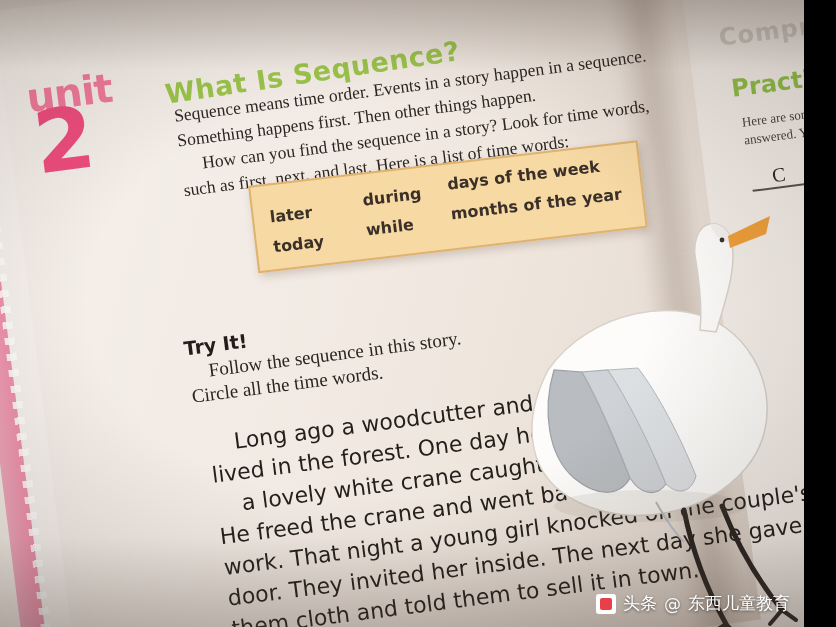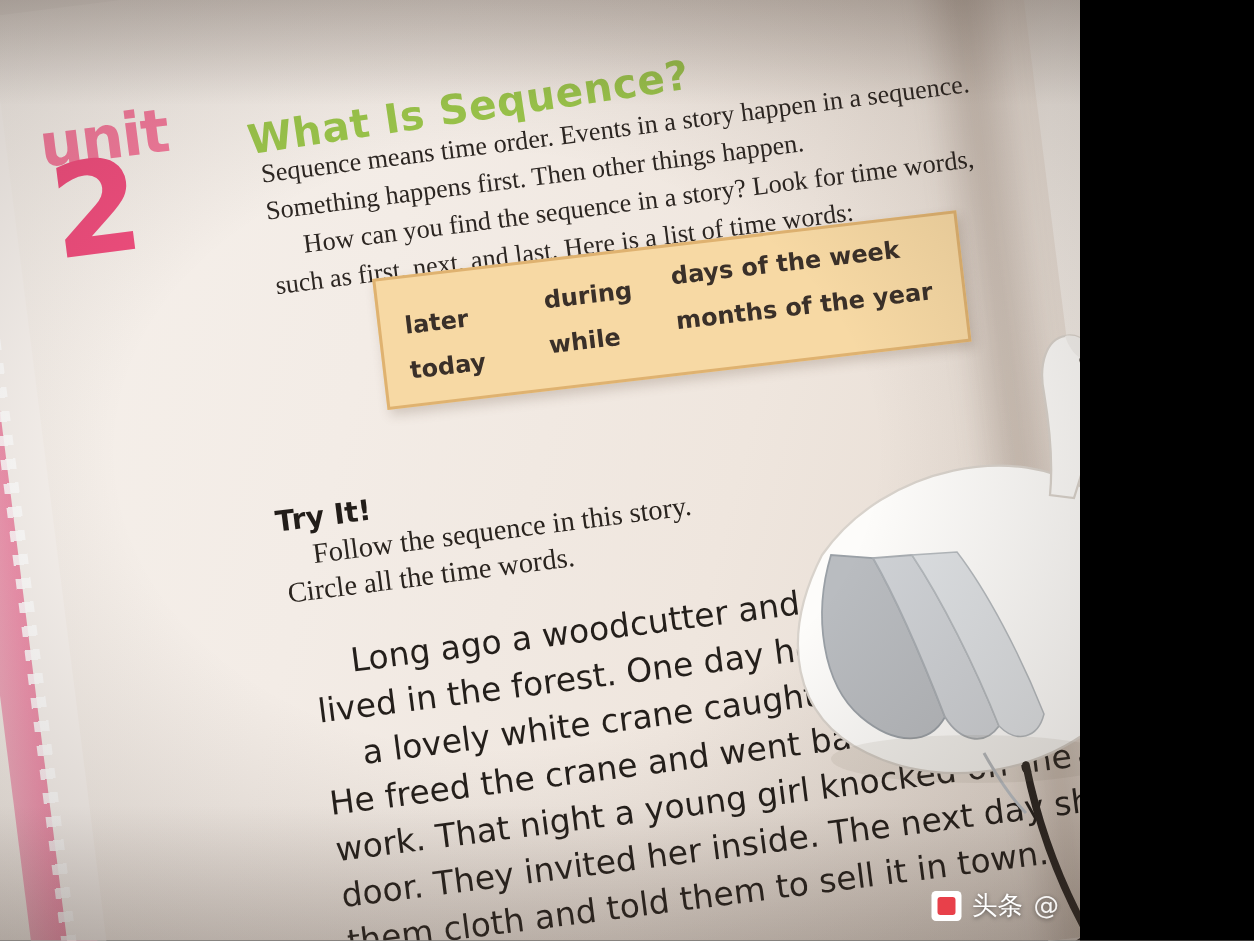--- a/index.html
+++ b/index.html
@@ -8,21 +8,21 @@
     background: #000;
   }
   body {
     width: 836px;
     height: 627px;
     overflow: hidden;
     font-family: "Liberation Sans", sans-serif;
   }
   #photo {
     position: relative;
-    width: 720px;
+    width: 804px;
     height: 627px;
     overflow: hidden;
     background: #efe9e4;
   }
 
   
   .page-left {
     position: absolute;
     left: -40px; top: -30px;
     width: 760px; height: 700px;
@@ -386,15 +386,16 @@
   </div>
 
   <div class="page-top-shadow"></div>
   <div class="page-bottom-shadow"></div>
   <div class="vignette"></div>
 
   <div class="watermark">
     <span class="wm-logo"></span>
     <span>头条</span>
     <span class="wm-sep">@</span>
+    <span>东西儿童教育</span>
   </div>
 
 </div>
 
 </body></html>

